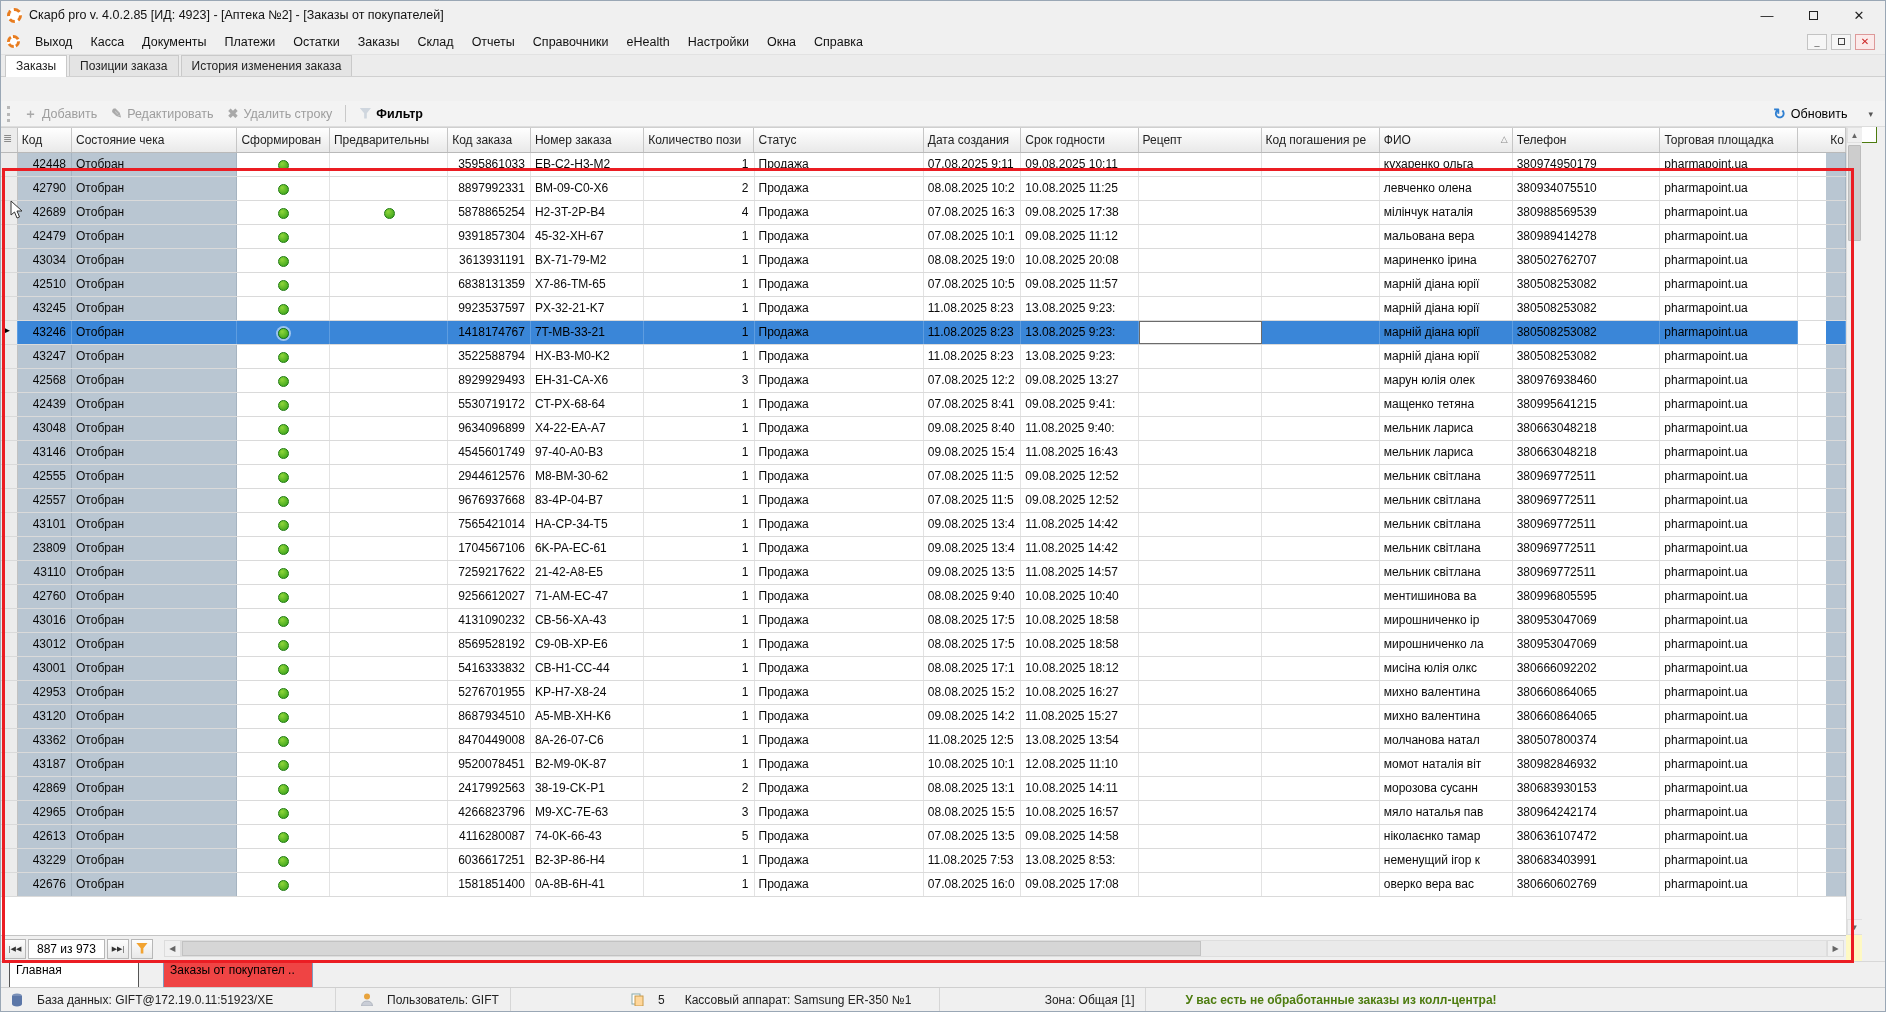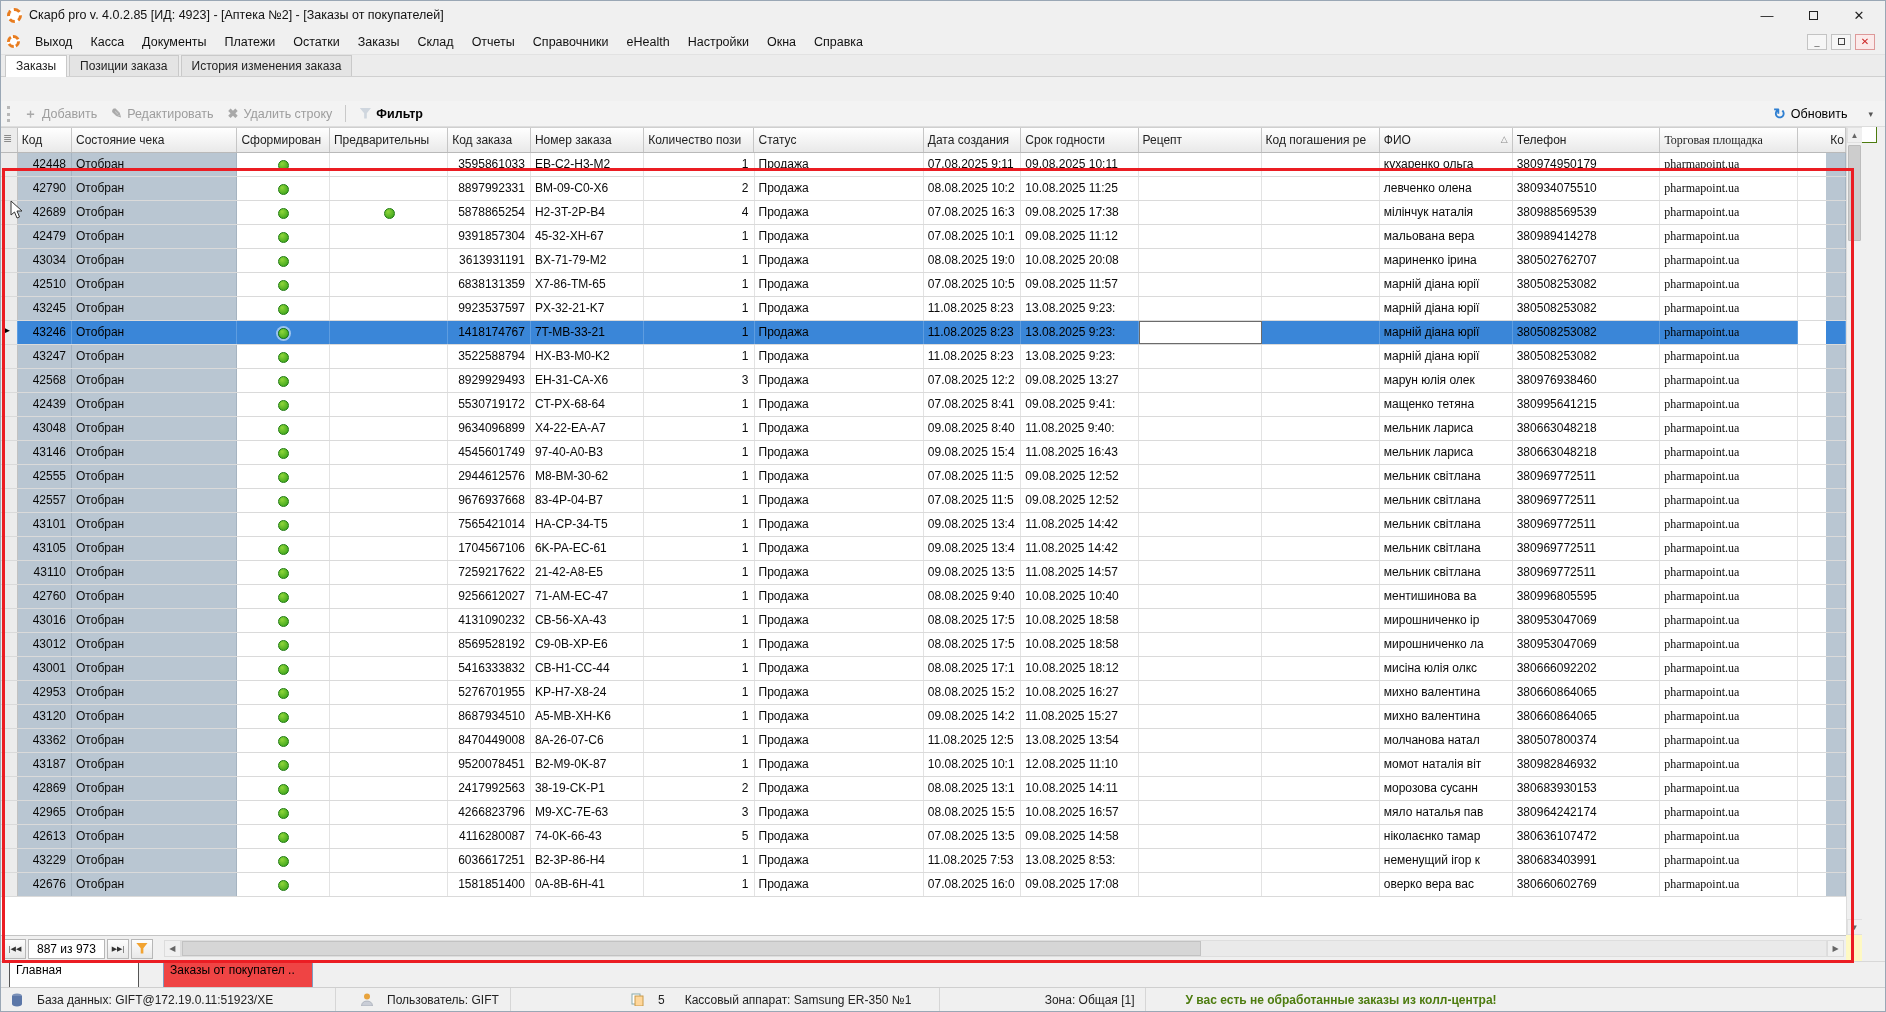--- a/index.html
+++ b/index.html
@@ -64,21 +64,21 @@
   .gbody { flex:1 1 auto; overflow:hidden; background:#fff; }
   .row { height:24px; display:flex; border-bottom:1px solid #dadada; background:#fff; }
   .c { height:100%; border-right:1px solid #e3e3e3; font-size:12px; color:#0a0a0a; padding:4px 3px 0 4px; white-space:nowrap; overflow:hidden; }
   .num { text-align:right; padding-right:5px; }
   .frozen { background:#b9c6d2; border-right:1px solid #a6b4c1; }
   .col-sel { width:17px; background:#ececec; border-right:1px solid #c2c2c2; padding:4px 0 0 2px; font-size:9px; color:#111; }
   .col-code { width:55px; } .col-state { width:168px; } .col-formed { width:94px; }
   .col-prelim { width:120px; } .col-ocode { width:84px; } .col-onum { width:115px; }
   .col-qty { width:112px; } .col-status { width:172px; } .col-created { width:99px; }
   .col-expiry { width:119px; } .col-recipe { width:125px; } .col-redeem { width:120px; }
-  .col-fio { width:135px; } .col-phone { width:150px; } .col-platform { width:140px;font-family:Liberation Serif, serif; }
+  .col-fio { width:135px; } .col-phone { width:150px; } .col-platform { width:140px; }
   .col-ko { width:20px;margin-left:28px; }
   .dot { text-align:center; padding-top:0; }
   .dot.on::before { content:""; display:inline-block; width:9px; height:9px; margin-top:7px; border-radius:50%;
       background:radial-gradient(circle at 35% 30%, #8fd63a, #2f9c17); border:1px solid #1d7a10; }
   .col-sel.selected::before { content:"▶"; }
   .row.selected .c { background:#3a86d8; border-right-color:#5e9de0; color:#000; }
   .row.selected .col-sel { background:#ececec; }
   .row.selected .dot.on::before { box-shadow:0 0 0 2px rgba(235,245,255,.55); }
   .row.selected .col-recipe.focus { background:#ffffff; border:1px solid #6b6b6b; }
 
@@ -564,21 +564,21 @@
             <div class="c col-expiry">11.08.2025 14:42</div>
             <div class="c col-recipe"></div>
             <div class="c col-redeem"></div>
             <div class="c col-fio">мельник світлана</div>
             <div class="c col-phone">380969772511</div>
             <div class="c col-platform">pharmapoint.ua</div>
             <div class="c col-ko frozen"></div>
           </div>
           <div class="row">
             <div class="c col-sel"></div>
-            <div class="c col-code frozen num">43105</div>
+            <div class="c col-code frozen num">23809</div>
             <div class="c col-state frozen">Отобран</div>
             <div class="c col-formed dot on"></div>
             <div class="c col-prelim dot"></div>
             <div class="c col-ocode num">1704567106</div>
             <div class="c col-onum">6K-PA-EC-61</div>
             <div class="c col-qty num">1</div>
             <div class="c col-status">Продажа</div>
             <div class="c col-created">09.08.2025 13:4</div>
             <div class="c col-expiry">11.08.2025 14:42</div>
             <div class="c col-recipe"></div>

